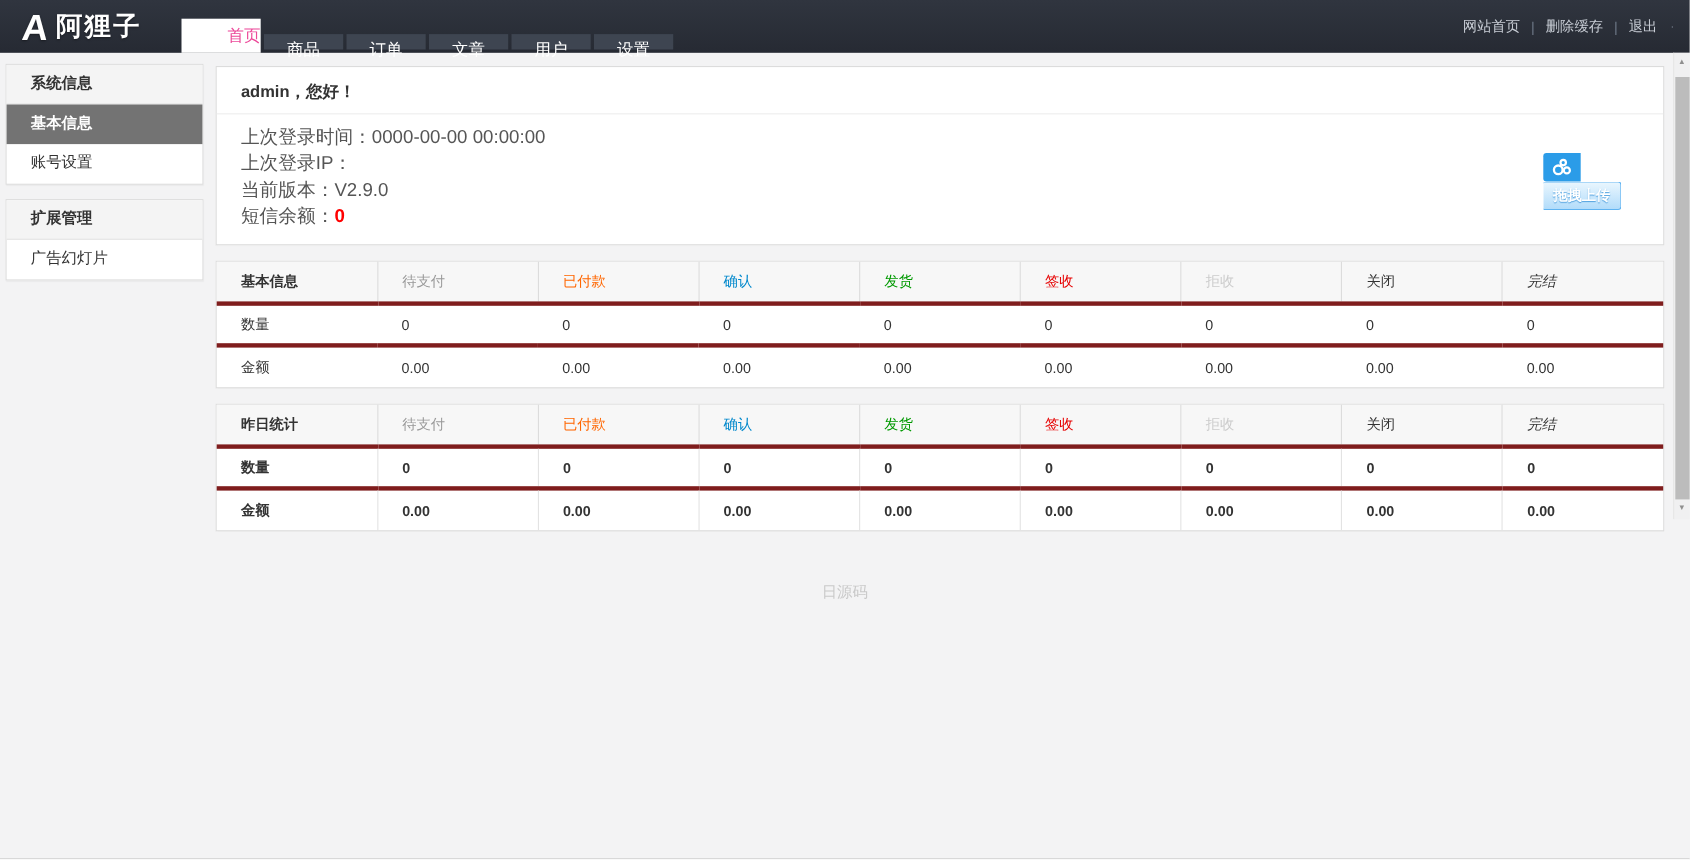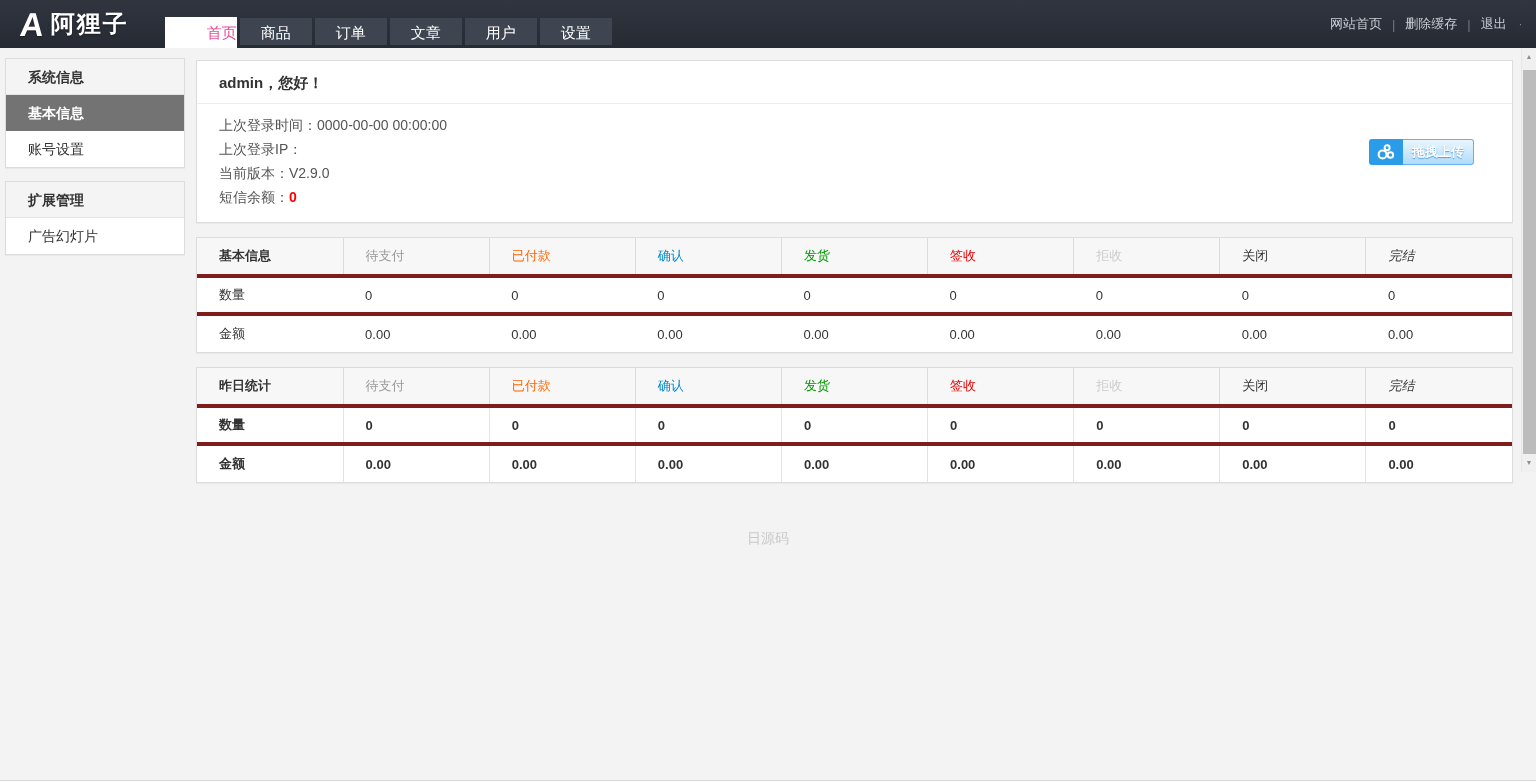--- a/index.html
+++ b/index.html
@@ -15,48 +15,48 @@
   .navbar {
     position:absolute; top:0; left:0; right:0; height:48px;
     background:linear-gradient(180deg,#30353f 0%,#262a33 100%);
     display:flex; align-items:stretch;
   }
   .logo { display:flex; align-items:center; margin-left:20px; color:#fff; cursor:pointer; }
   .logo-a { font-size:33px; font-weight:800; line-height:1; margin-right:7px; transform:skewX(-5deg); text-shadow:0 1px 2px rgba(0,0,0,.4); }
   .logo-text { font-size:24px; font-weight:bold; letter-spacing:2px; text-shadow:0 1px 2px rgba(0,0,0,.4); }
   .tabs { display:flex; align-items:flex-end; margin-left:36px; }
   .tab {
-    width:72px; height:27px; line-height:29px; margin:0 3px 3px 0;
+    width:72px; height:14px; line-height:29px; margin:0 3px 3px 0;
     text-align:center; font-size:15px; color:#fff; background:#3e4551; cursor:pointer;
   }
   .tab.active { background:#fff; color:#ec4899; height:31px; line-height:31px; margin-bottom:0;text-align:right; }
   .nav-links { margin-left:auto; margin-right:14px; display:flex; align-items:center; font-size:13px; color:#c9ced6; }
   .nav-link { padding:0 10px; cursor:pointer; }
   .nav-sep { color:#6e7887; }
   .logout-caret { font-size:10px; color:#8b95a5; vertical-align:6px; margin-left:2px; }
   
   .panel { background:#fff; border:1px solid #dcdcdc; box-shadow:0 1px 1px rgba(0,0,0,.04); }
   
   .sidebar { position:absolute; left:5px; top:58px; width:180px; }
-  .side-panel { margin-bottom:13px; }
+  .side-panel { margin-bottom:13px;font-family:Liberation Mono, monospace; }
   .side-header {
     height:36px; line-height:36px; padding-left:22px; font-size:14px; font-weight:bold;
     background:#f4f4f4; border-bottom:1px solid #e3e3e3; color:#333;
   }
   .side-item { height:36px; line-height:36px; padding-left:22px; font-size:14px; color:#333; cursor:pointer; border-bottom:1px solid #f0f0f0; }
   .side-item:last-child { border-bottom:none; }
   .side-item.selected { background:#737373; color:#fff; font-weight:bold; border-bottom:none; }
   
   .main { position:absolute; left:196px; top:60px; width:1317px; }
   .welcome { position:relative; }
   .welcome-title { padding:13px 22px 10px; font-size:15px; font-weight:bold; color:#333; border-bottom:1px solid #ededed; }
   .welcome-info { padding:9px 22px 13px; }
-  .info-line { height:24px; line-height:24px; font-size:14px; color:#555; }
+  .info-line { height:24px; line-height:24px; font-size:17px; color:#555; }
   .info-label { color:#555; }
-  .upload-widget { position:absolute; top:78px; right:38px; display:flex; cursor:pointer; }
+  .upload-widget { position:absolute; top:78px; right:38px; display:flex; cursor:pointer;flex-direction:column; }
   .upload-icon {
     width:34px; height:26px; background:#2b9ce8; border-radius:3px 0 0 3px;
     display:flex; align-items:center; justify-content:center;
   }
   .upload-label {
     width:71px; height:26px; line-height:24px; text-align:center;
     border:1px solid #5fb3f1; border-left:none; border-radius:0 3px 3px 0;
     background:linear-gradient(180deg,#e9f6fe 0%,#b2dcfa 100%);
     color:#fff; font-size:13px; font-weight:bold; text-shadow:0 1px 1px rgba(70,155,220,.95);
   }

